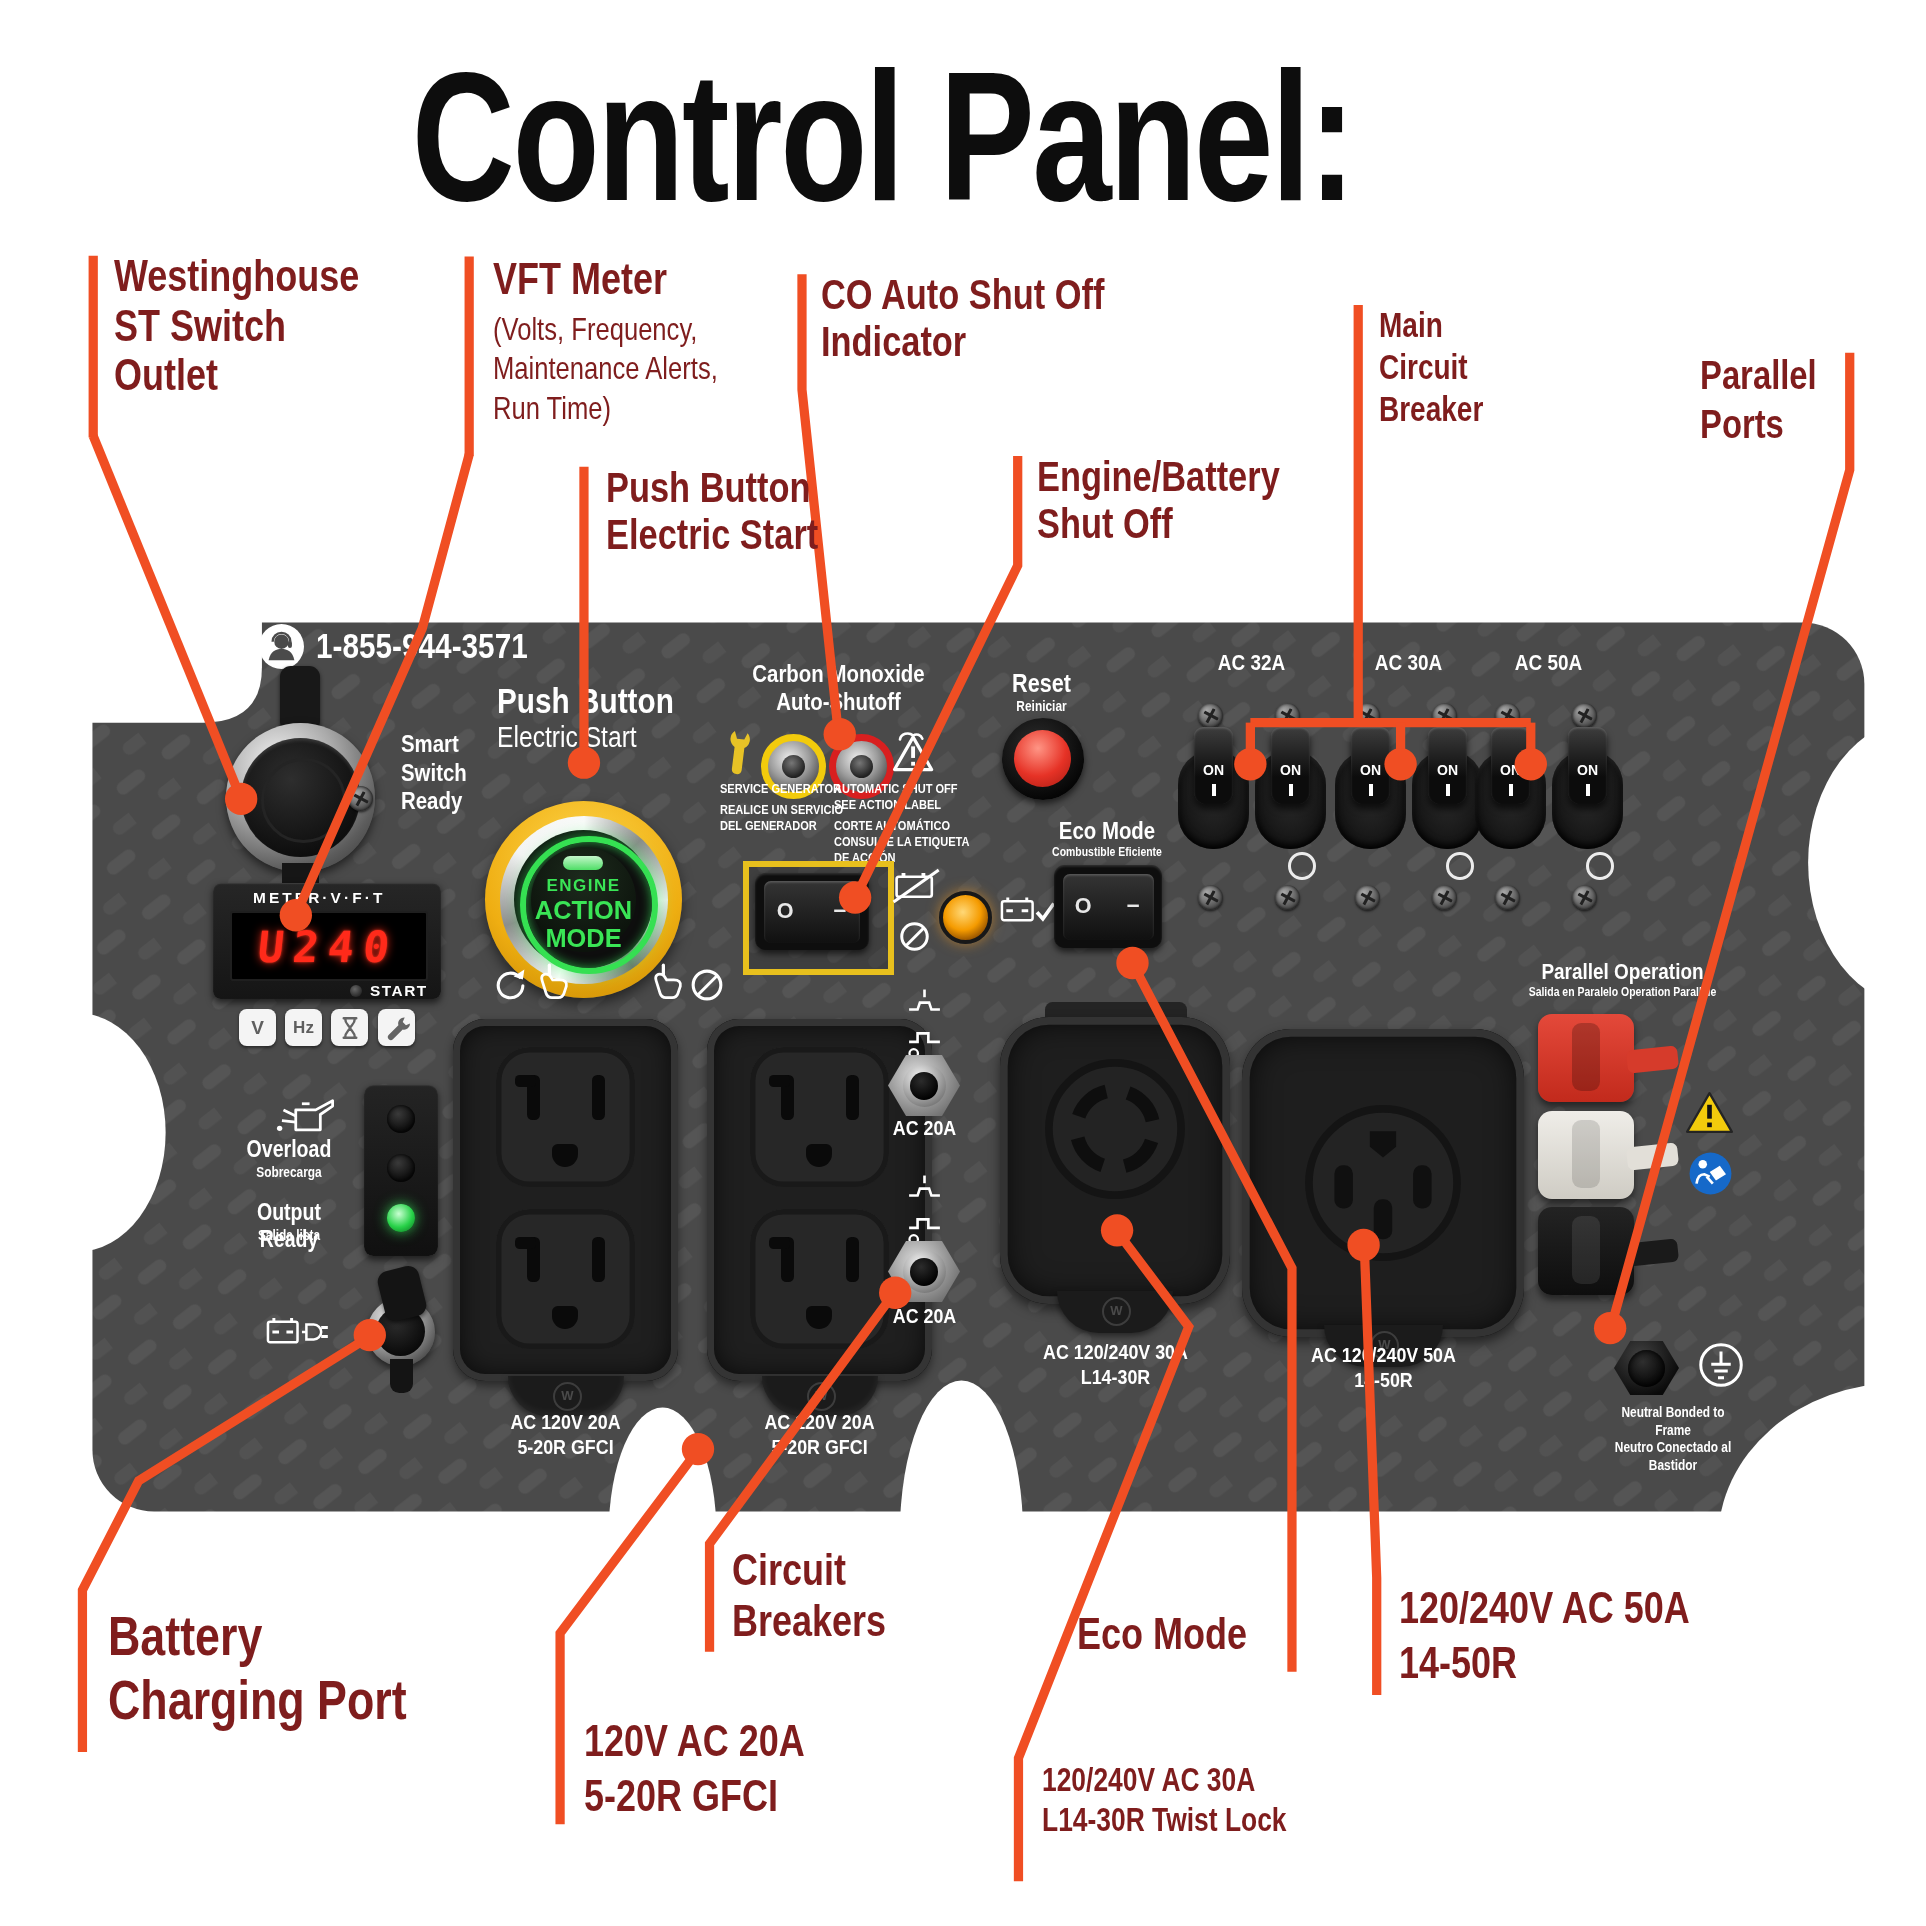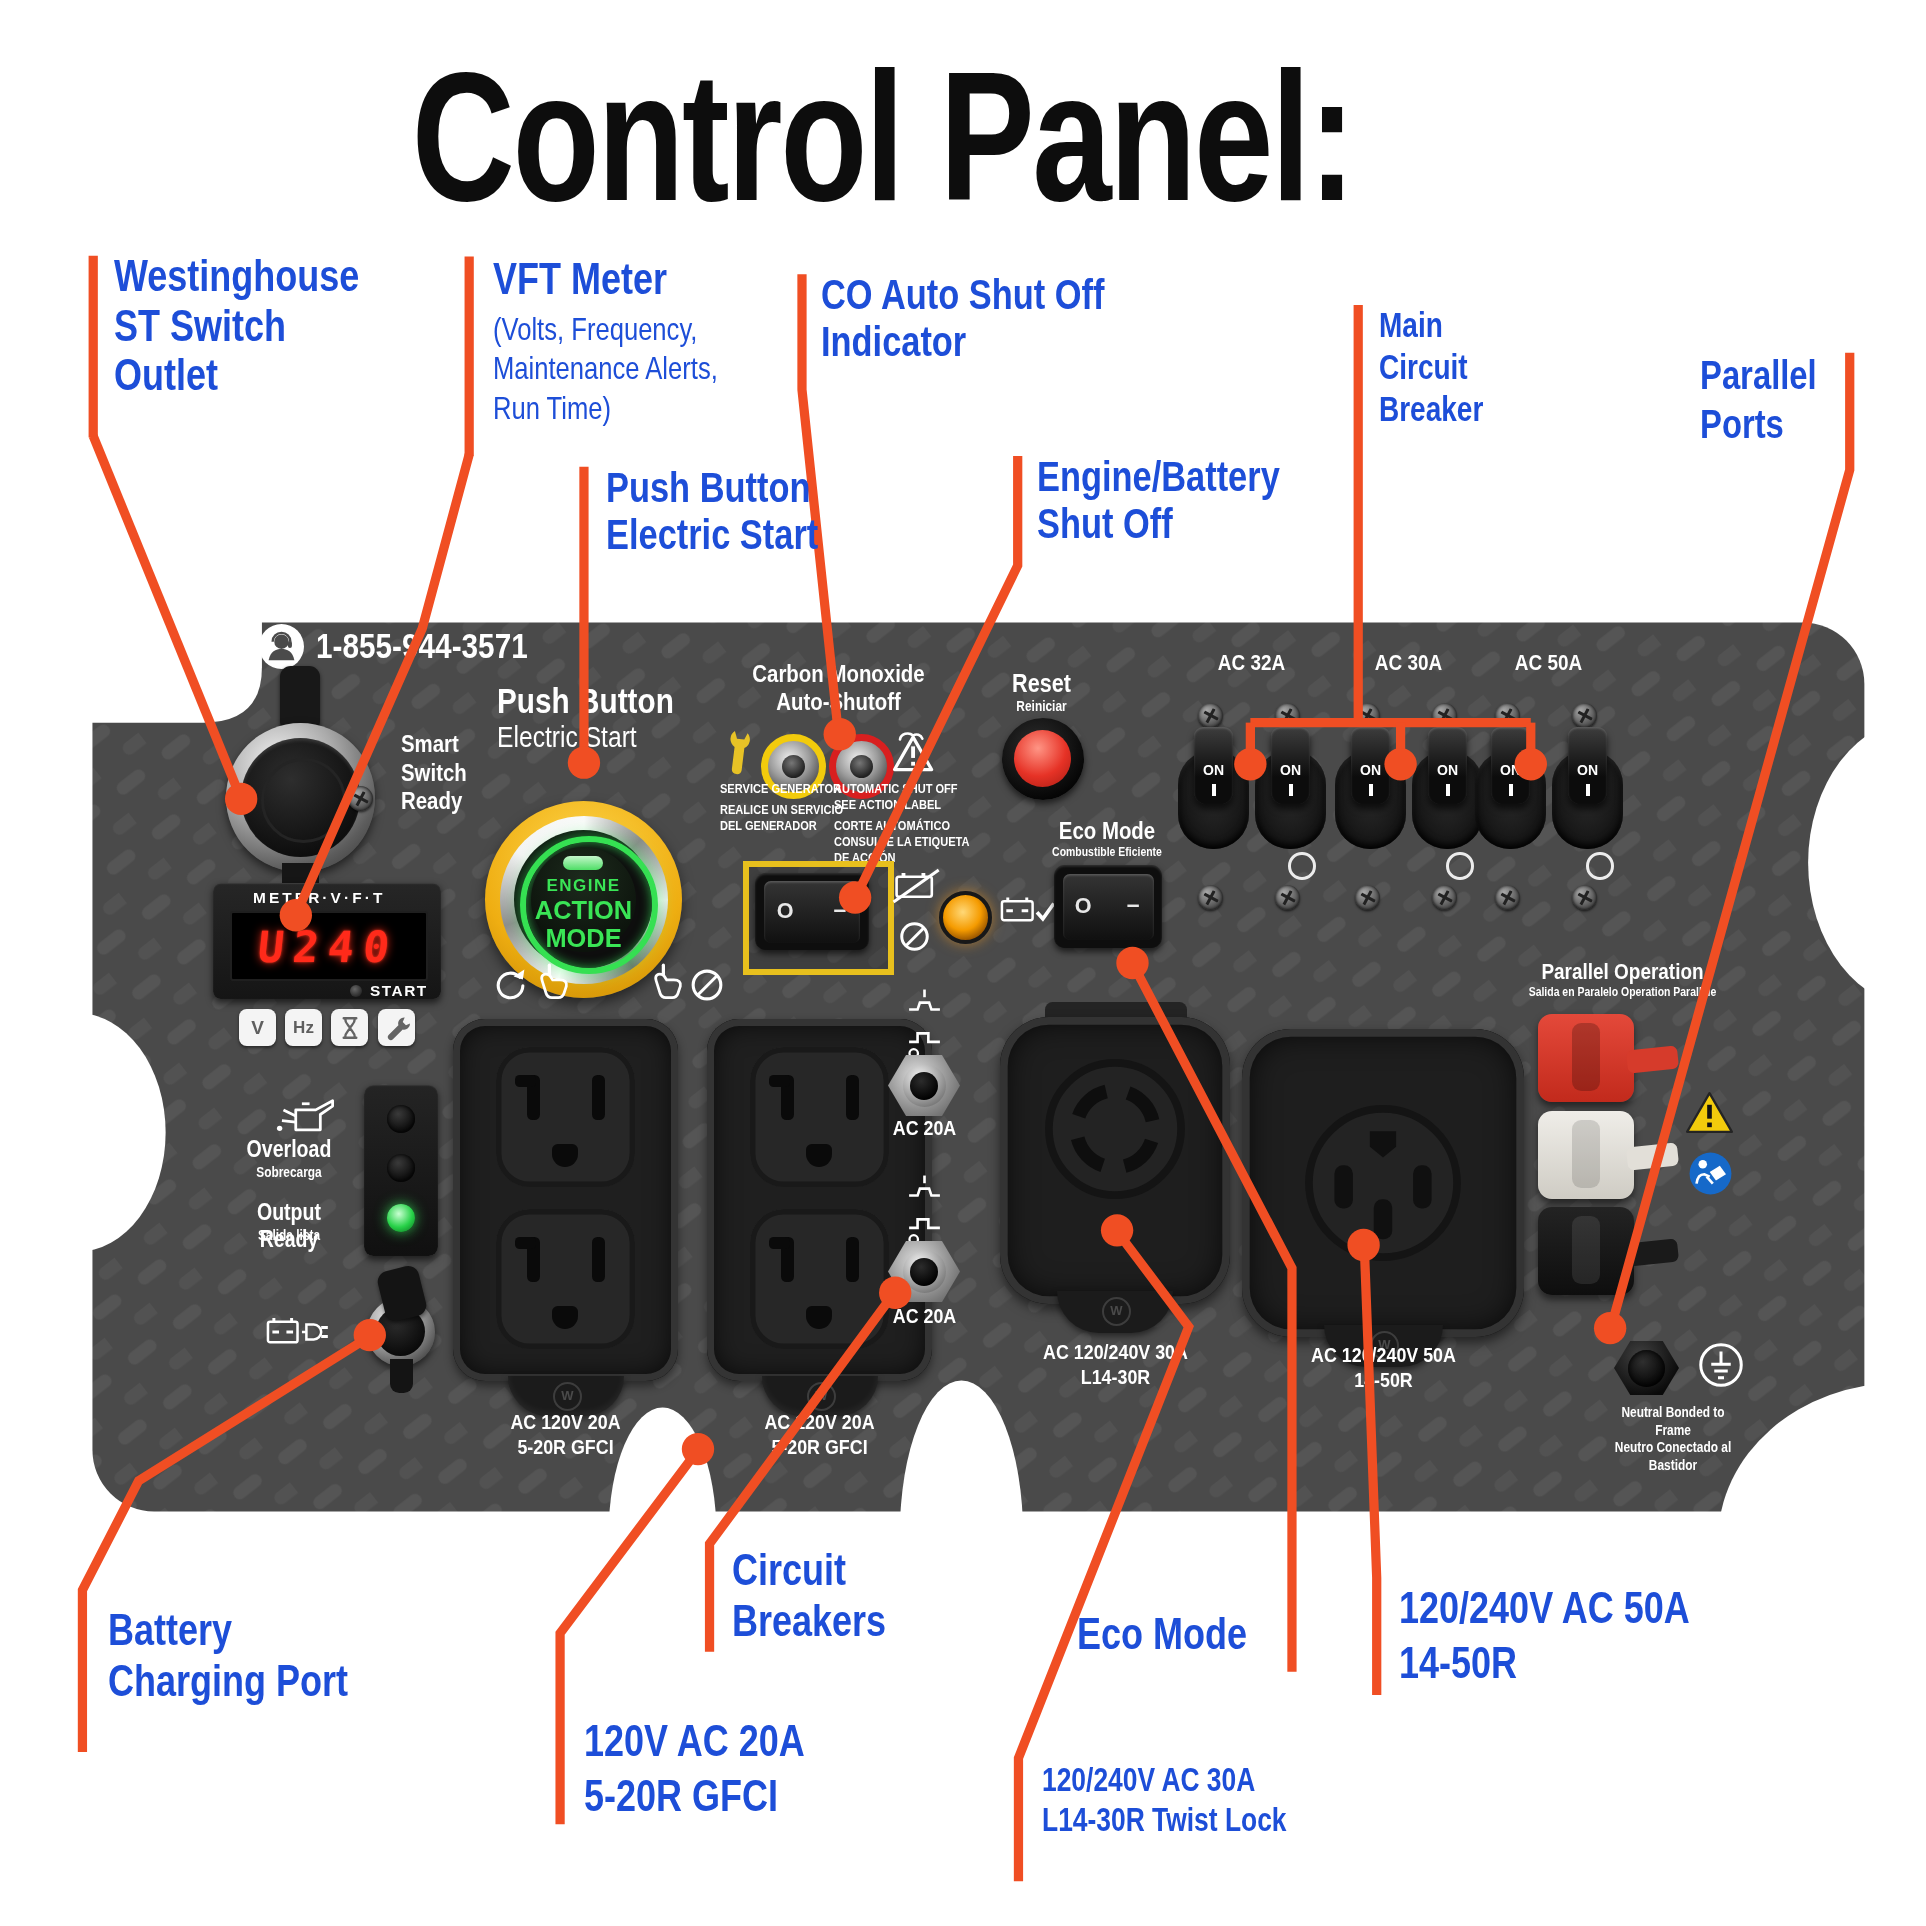--- a/index.html
+++ b/index.html
@@ -7,21 +7,21 @@
   .p{position:absolute}
   .tc{text-align:center}
   .wt{color:#fff;font-weight:bold}
   .blk{color:#0d0d0d;font-weight:bold}
   
   .cx{transform:scaleX(.85);transform-origin:50% 0}
   .cl{transform:scaleX(.85);transform-origin:0 0}
   .cnd{transform:scaleX(.8);transform-origin:0 0}
   .cndc{transform:scaleX(.78);transform-origin:50% 0;display:inline-block}
 
-  .callout{position:absolute;color:#1d4ed8;font-weight:bold;line-height:1.1;white-space:nowrap}
+  .callout{position:absolute;color:#7f1d1d;font-weight:bold;line-height:1.1;white-space:nowrap}
   .callout .sub{font-weight:normal}
 
   .screw{position:absolute;width:25px;height:25px;border-radius:50%;
     background:radial-gradient(circle at 35% 30%,#a8a8a8,#5a5a5a 60%,#2e2e2e);
     box-shadow:inset 0 0 3.9px #000,0 1.5px 2.3px rgba(0,0,0,.6)}
   .screw::after{content:"";position:absolute;inset:4.6px;border-radius:50%;transform:rotate(28deg);
     background:linear-gradient(#222,#222) center/100% 3.1px no-repeat,linear-gradient(#222,#222) center/3.1px 100% no-repeat}
   .ring{position:absolute;width:21.6px;height:21.6px;border:3.9px solid #ececec;border-radius:50%}
 
   .tgl{position:absolute;width:71px;height:123px}
@@ -592,21 +592,21 @@
       <div>Circuit</div>
       <div>Breaker</div>
     </div>
 </div>
 <div class="callout" style="left:1700px;top:351px;font-size:41px;line-height:1.2">
   <div class="cnd">
       <div>Parallel</div>
       <div>Ports</div>
     </div>
 </div>
-<div class="callout" style="left:108px;top:1604px;font-size:45px;line-height:1.14">
+<div class="callout" style="left:108px;top:1604px;font-size:56px;line-height:1.14">
   <div class="cnd">
       <div>Battery</div>
       <div>Charging Port</div>
     </div>
 </div>
 <div class="callout" style="left:584px;top:1714px;font-size:45px;line-height:1.22">
   <div class="cnd">
       <div>120V AC 20A</div>
       <div>5-20R GFCI</div>
     </div>

